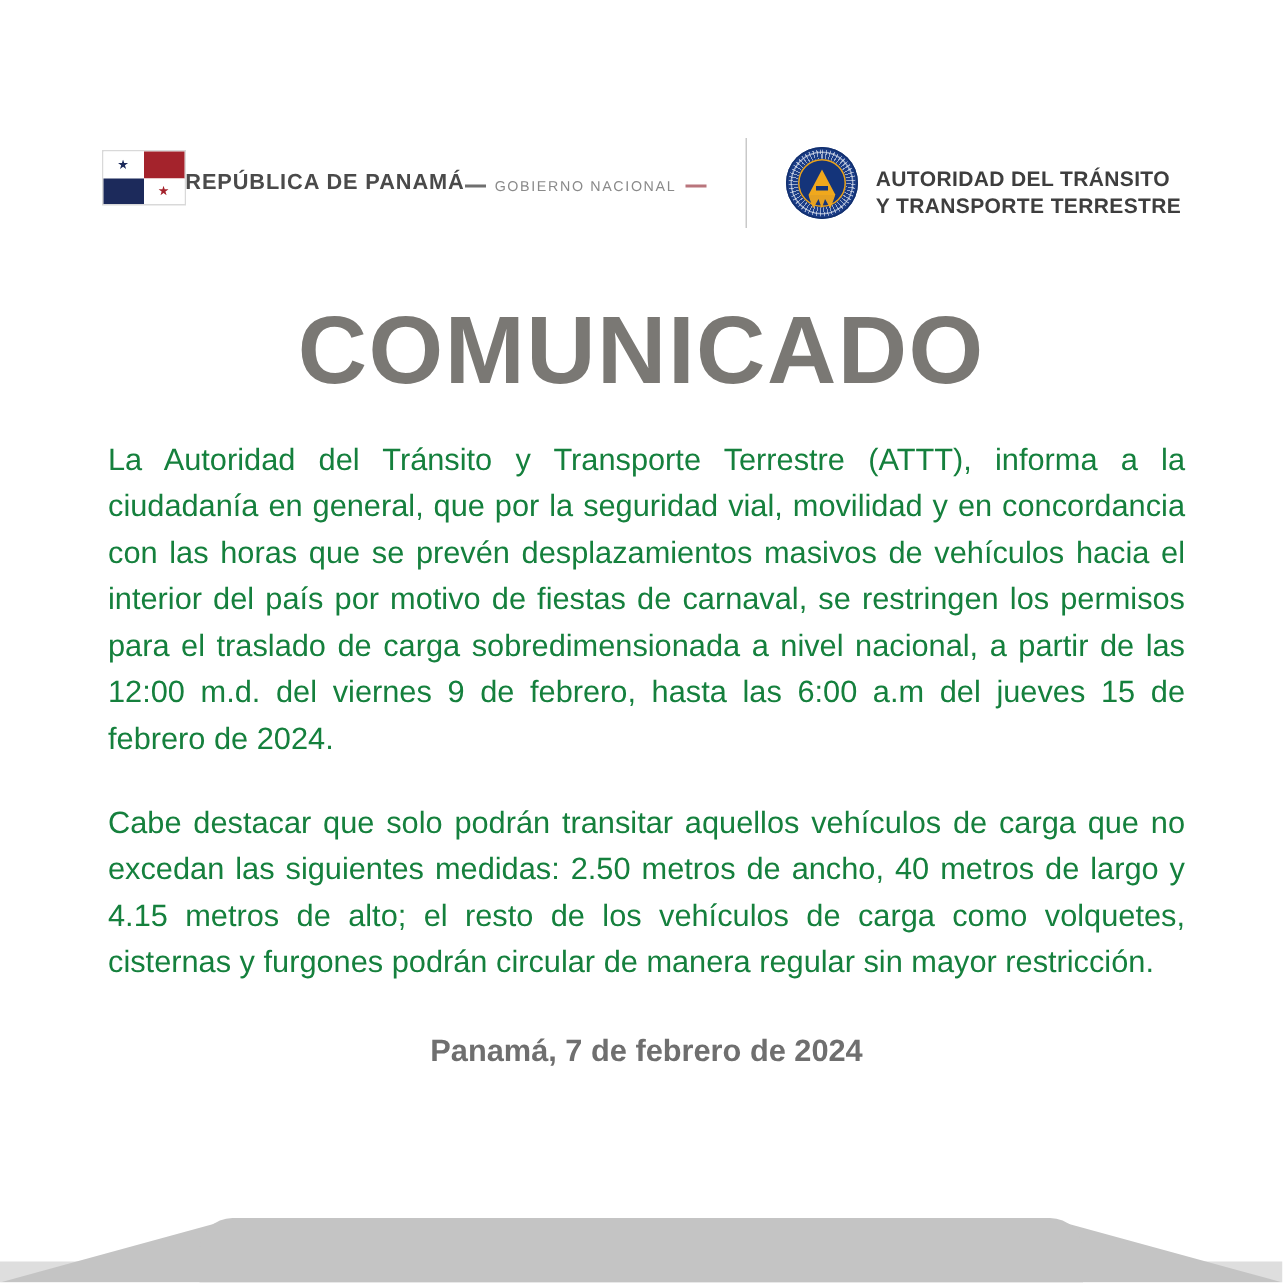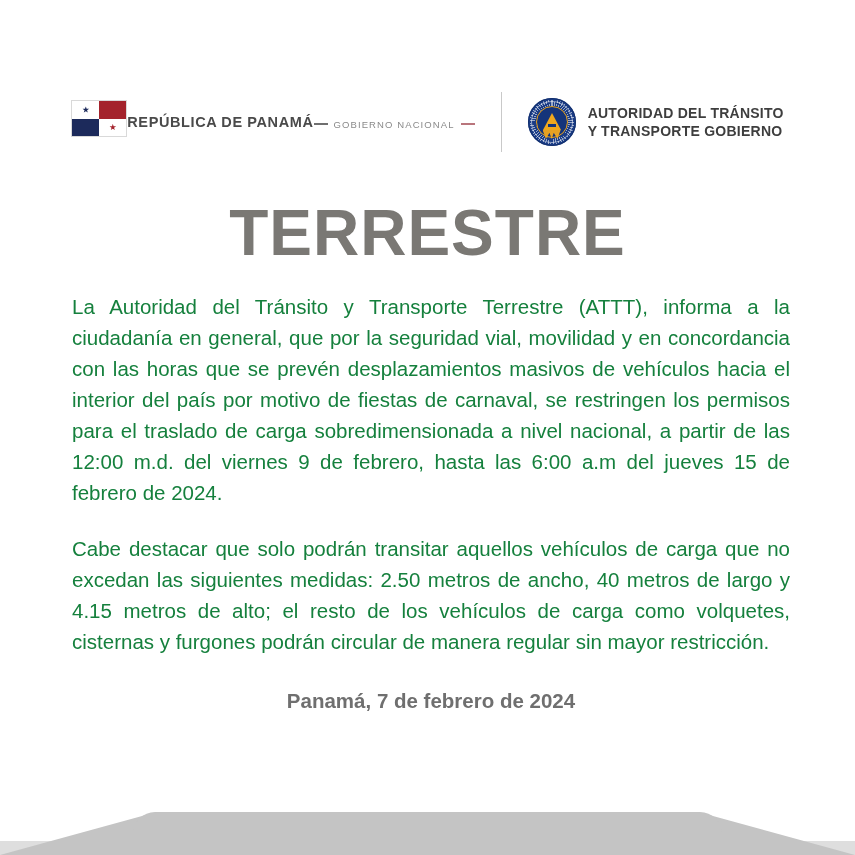--- a/index.html
+++ b/index.html
@@ -62,21 +62,21 @@
   }
   .dash { width:14px; height:2px; display:block; }
   .dash.left  { background:#6f6f6f; }
   .dash.right { background:#b9757c; }
 
   .divider {
     width:1px; height:60px; background:#c9c9c9;
   }
 
   .attt-block {
-    display:flex; align-items:center; gap:12px;
+    display:flex; align-items:flex-end; gap:12px;
     padding-left:26px;
   }
   .seal {
     position:relative; width:48px; height:48px; border-radius:50%;
     background:#1a3c86;
     box-shadow:0 0 0 1px #13306e inset;
     flex:0 0 auto;
   }
   .seal .ring-text {
     position:absolute; inset:3px; border-radius:50%;
@@ -205,27 +205,27 @@
       <div class="seal">
         <div class="microtext"></div>
         <div class="ring-text"></div>
         <div class="inner">
           <div class="aglyph"></div>
         </div>
         <div class="plume"></div>
       </div>
       <div class="attt-name">
         <div>AUTORIDAD DEL TRÁNSITO</div>
-        <div>Y TRANSPORTE GOBIERNO</div>
+        <div>Y TRANSPORTE TERRESTRE</div>
       </div>
     </div>
 
   </div>
 
-  <div class="comunicado">TERRESTRE</div>
+  <div class="comunicado">COMUNICADO</div>
 
   <div class="body">
     <p class="para">La Autoridad del Tránsito y Transporte Terrestre (ATTT), informa a la ciudadanía en general, que por la seguridad vial, movilidad y en concordancia con las horas que se prevén desplazamientos masivos de vehículos hacia el interior del país por motivo de fiestas de carnaval, se restringen los permisos para el traslado de carga sobredimensionada a nivel nacional, a partir de las 12:00 m.d. del viernes 9 de febrero, hasta las 6:00 a.m del jueves 15 de febrero de 2024.</p>
     <p class="para">Cabe destacar que solo podrán transitar aquellos vehículos de carga que no excedan las siguientes medidas: 2.50 metros de ancho, 40 metros de largo y 4.15 metros de alto; el resto de los vehículos de carga como volquetes, cisternas y furgones podrán circular de manera regular sin mayor restricción.</p>
     <div class="signature">Panamá, 7 de febrero de 2024</div>
   </div>
 
   <div class="footer-bar"></div>
   <div class="footer-trapezoid"></div>
   <div class="footer-trapezoid-inner"></div>

